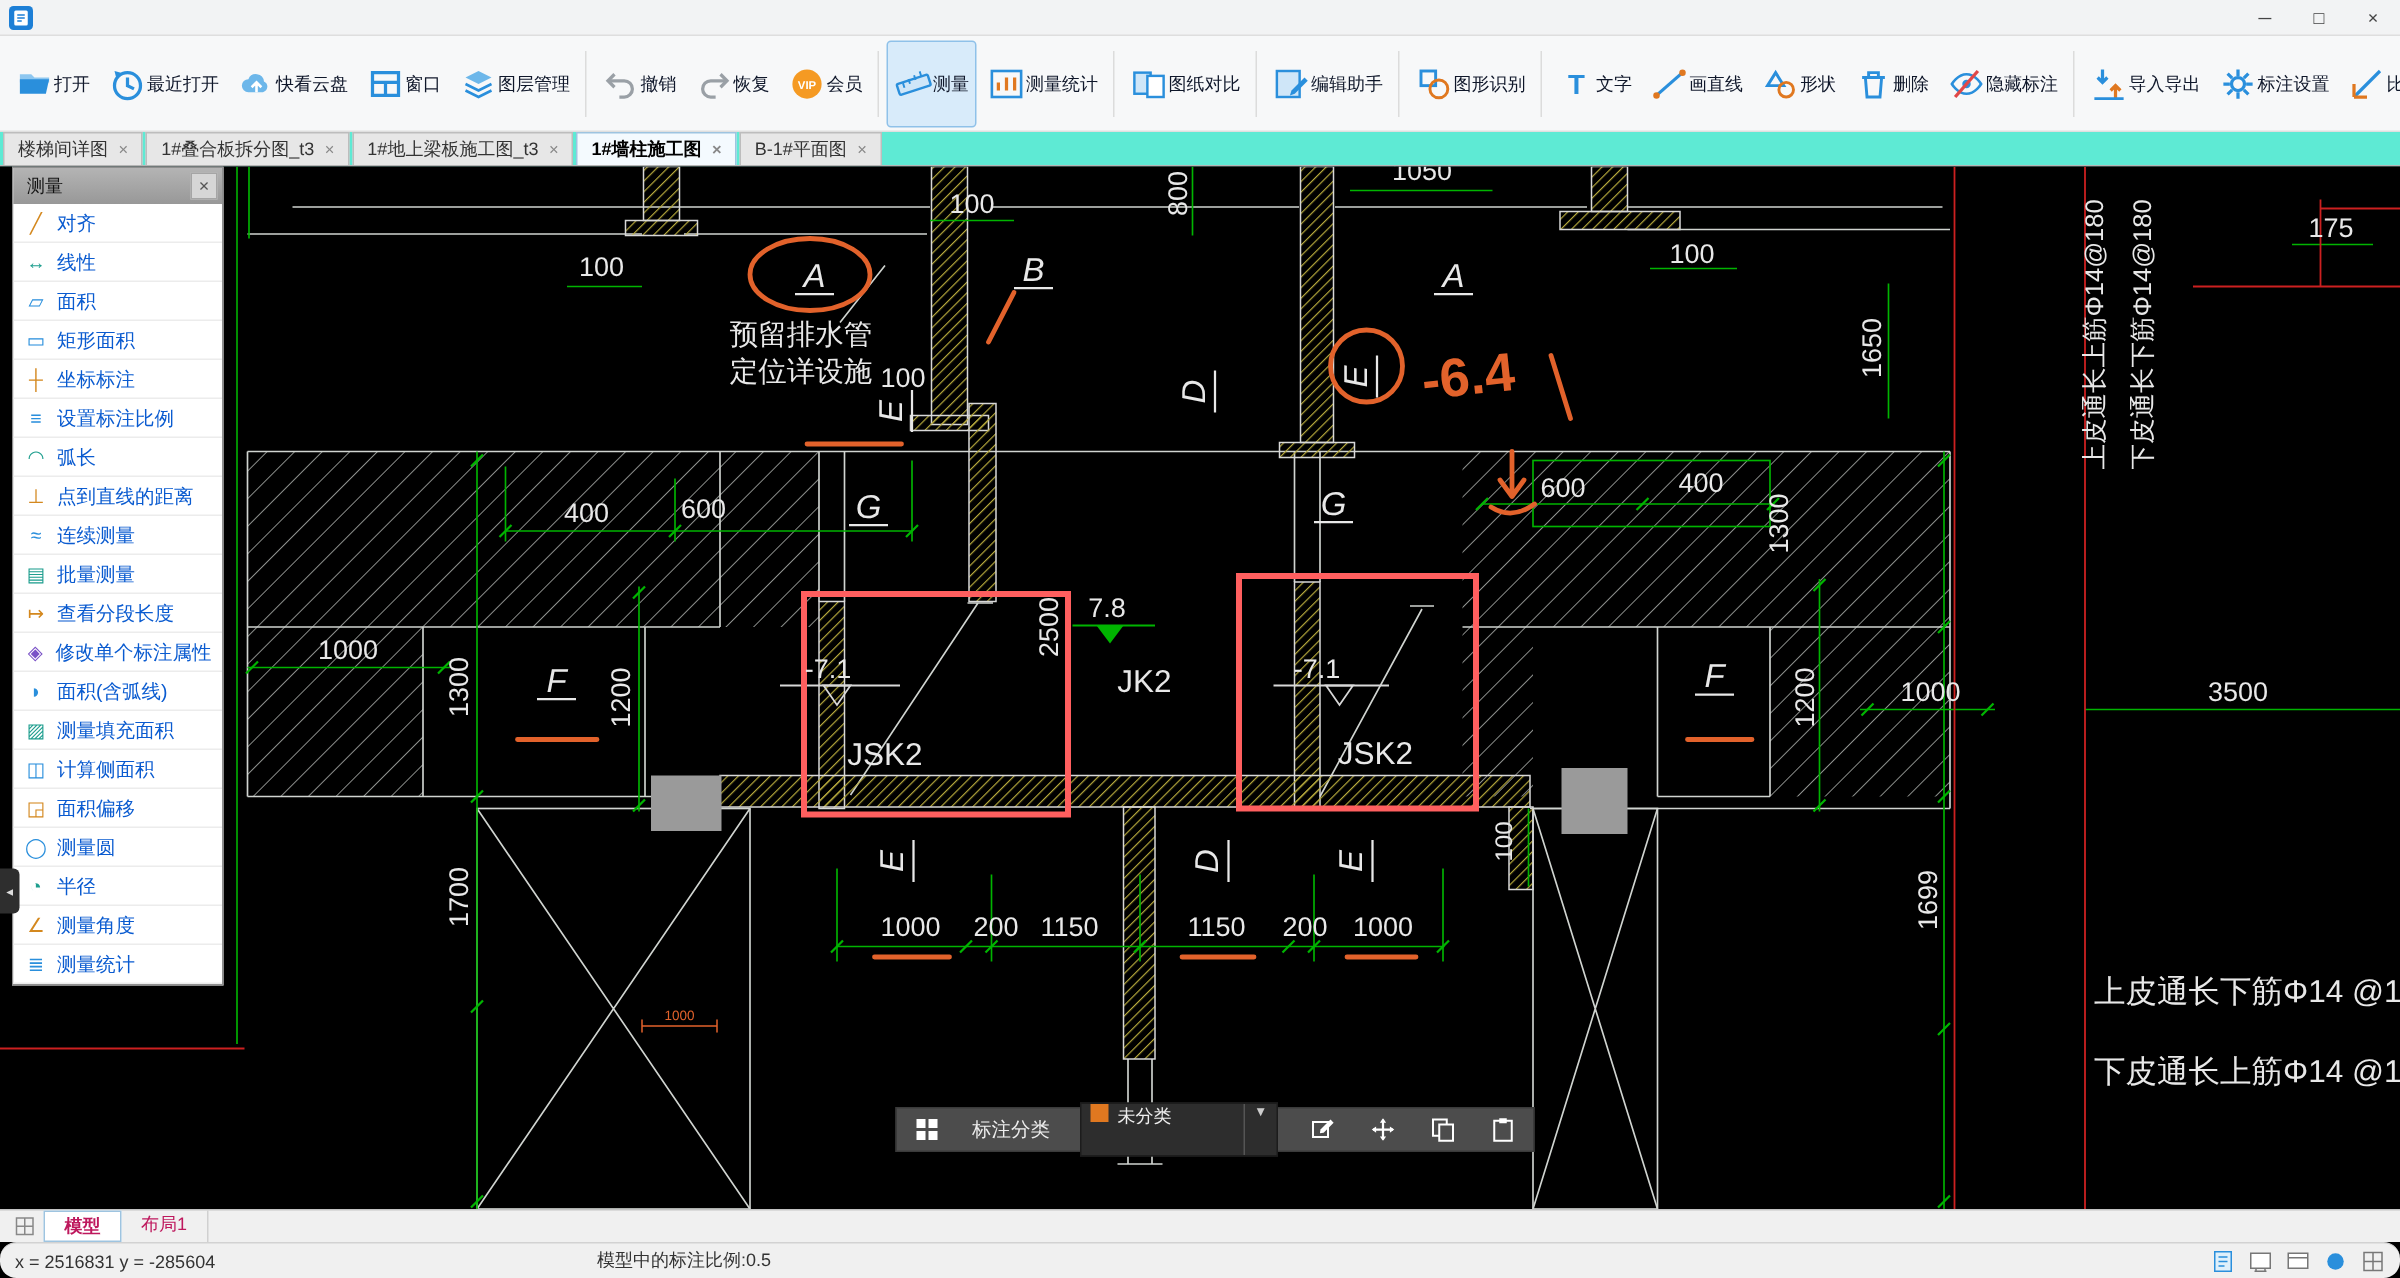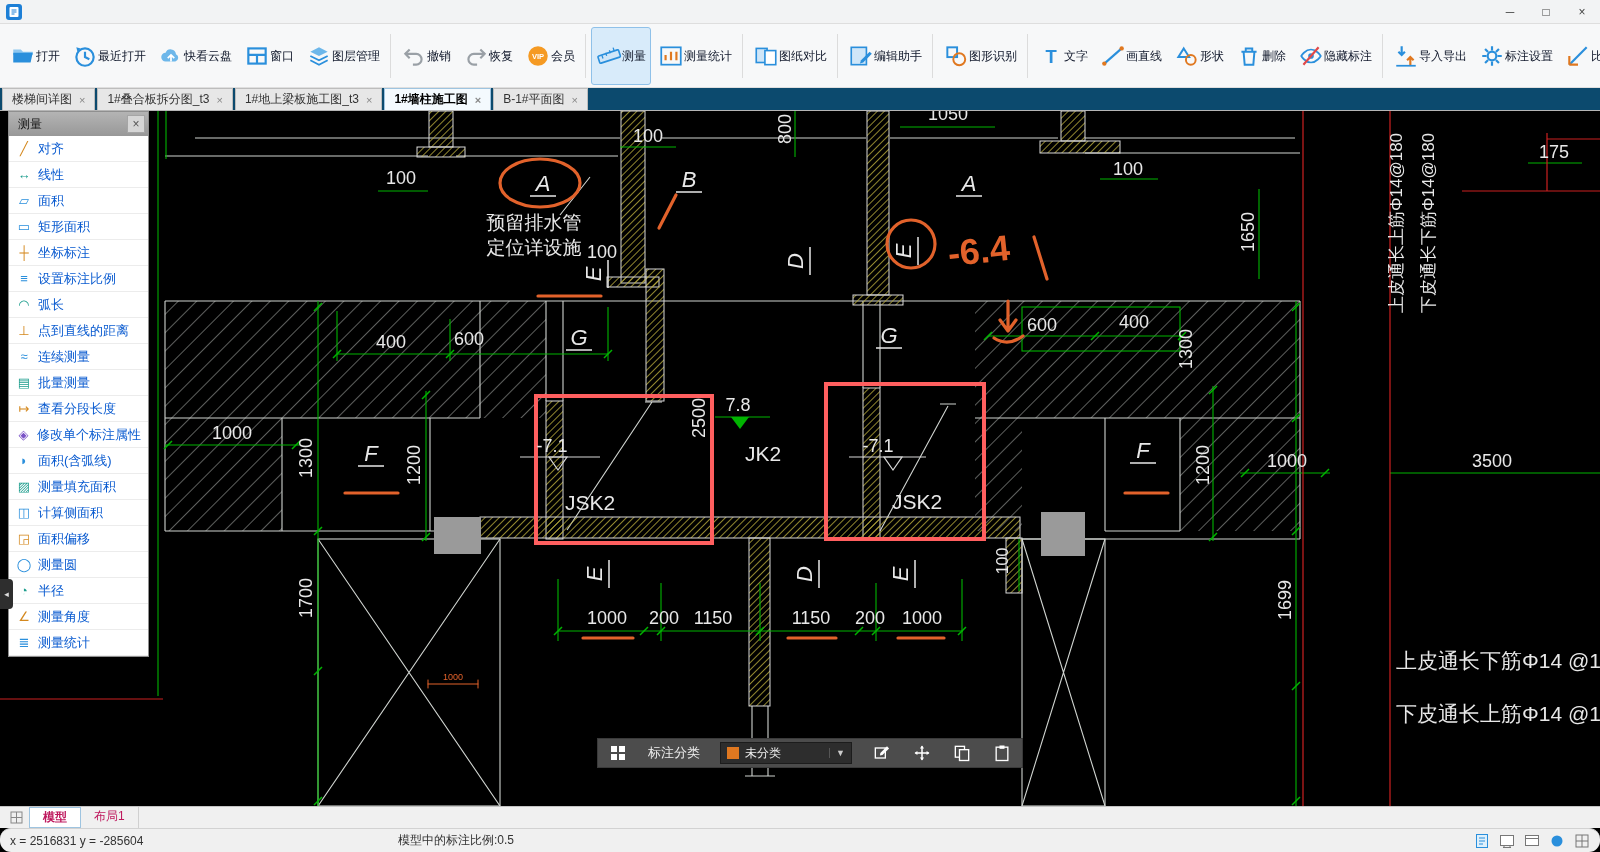--- a/index.html
+++ b/index.html
@@ -17,21 +17,21 @@
   
   .toolbar { height:64px; background:#f7f8f9; border-bottom:1px solid #dfdfdf; display:flex; align-items:center; padding:0 4px; }
   .tb-btn { display:flex; flex-direction:row; align-items:center; justify-content:center; height:58px; min-width:46px; padding:2px 4px; margin:0 1px; border:1px solid transparent; border-radius:3px; cursor:default; }
   .tb-btn svg { width:26px; height:26px; }
   .tb-btn .lbl { margin-top:2px; font-size:12px; color:#0f172a; white-space:nowrap; }
   .tb-btn.active { background:#d8ebfa; border-color:#8fc1e9; }
   .tb-sep { width:1px; height:44px; background:#dcdcdc; margin:0 4px; }
   .tb-overflow { margin-left:auto; color:#666; font-size:14px; padding:0 8px; }
 
   
-  .tabbar { height:23px; background:#0c4a6e; border-bottom:1px solid #b5b5b5; display:flex; align-items:flex-end; padding-left:2px; }
+  .tabbar { height:23px; background:#5eead4; border-bottom:1px solid #b5b5b5; display:flex; align-items:flex-end; padding-left:2px; }
   .tab { display:flex; align-items:center; gap:7px; height:22px; padding:0 9px; font-size:12px; color:#333; background:#e7e7e7; border:1px solid #bdbdbd; border-bottom:none; margin-right:2px; white-space:nowrap; }
   .tab.active { background:#f4fafe; border-color:#9ec4e0; font-weight:bold; color:#000; }
   .tab .x { color:#888; font-size:11px; }
 
   
   .main { position:relative; height:695px; background:#000; overflow:hidden; }
   .main svg.canvas { position:absolute; left:0; top:0; }
 
   
   .measure-panel { position:absolute; left:8px; top:0; width:141px; background:#fff; border:1px solid #8f8f8f; box-shadow:3px 3px 8px rgba(0,0,0,.55); }
@@ -39,21 +39,21 @@
   .mp-close { margin-left:auto; width:18px; height:18px; background:#d6d6d6; border:1px solid #a5a5a5; display:flex; align-items:center; justify-content:center; font-size:12px; color:#555; }
   .mp-item { height:26px; display:flex; align-items:center; gap:6px; padding:0 7px; border-bottom:1px solid #ececec; font-size:13px; color:#0a5bd0; background:#fff; white-space:nowrap; }
   .mp-item .ic { width:16px; text-align:center; font-size:13px; }
 
   
   .panel-handle { position:absolute; left:0; top:468px; width:13px; height:30px; background:#2e2e2e; color:#ddd; font-size:9px; display:flex; align-items:center; justify-content:center; border-radius:0 4px 4px 0; }
 
   
   .float-toolbar { position:absolute; left:597px; top:627px; height:30px; background:#4c4c4c; border:1px solid #3a3a3a; display:flex; align-items:center; gap:20px; padding:2px 10px; }
   .ft-label { color:#eee; font-size:13px; white-space:nowrap; }
-  .ft-dropdown { width:132px; height:22px; background:#2d2d2d; border:1px solid #1c1c1c; display:flex; align-items:center; gap:6px; padding:0 6px; color:#eee; font-size:12px; }
+  .ft-dropdown { width:132px; height:36px; background:#2d2d2d; border:1px solid #1c1c1c; display:flex; gap:6px; padding:0 6px; color:#eee; font-size:12px; }
   .ft-swatch { width:12px; height:12px; }
   .ft-caret { margin-left:auto; border-left:1px solid #555; padding-left:6px; font-size:9px; color:#ccc; }
   .ft-icon { display:flex; }
   .ft-icon svg { width:20px; height:20px; }
 
   
   .bottom-tabs { height:22px; background:#f0f0f0; border-top:1px solid #c4c4c4; display:flex; align-items:center; padding-left:4px; font-size:12px; }
   .bt-grid { color:#777; margin:0 6px; display:flex; }
   .bt-grid svg { width:13px; height:13px; }
   .bt-tab { padding:1px 13px; border-right:1px solid #d0d0d0; color:#be185d; }

